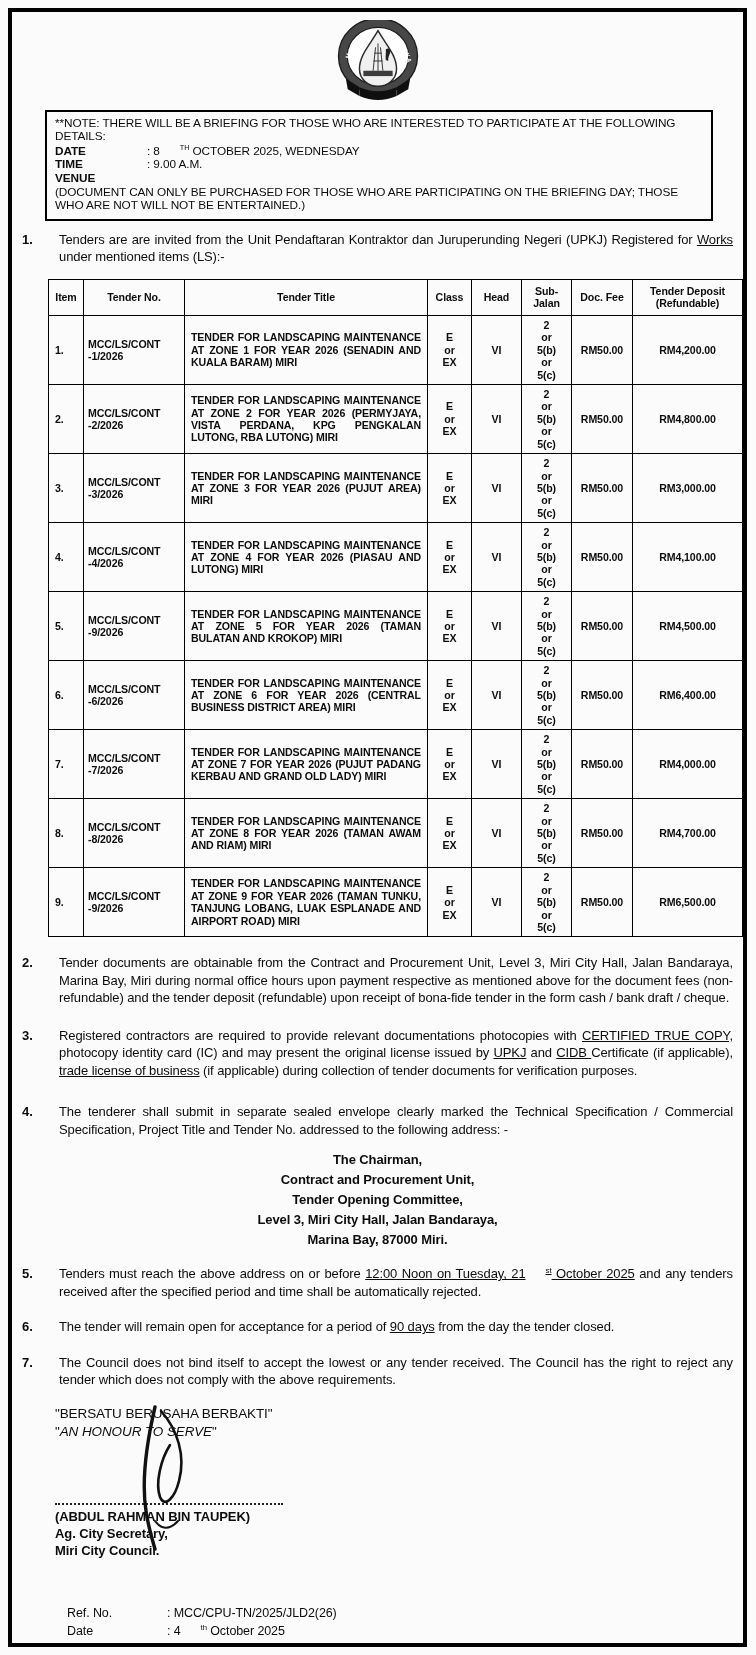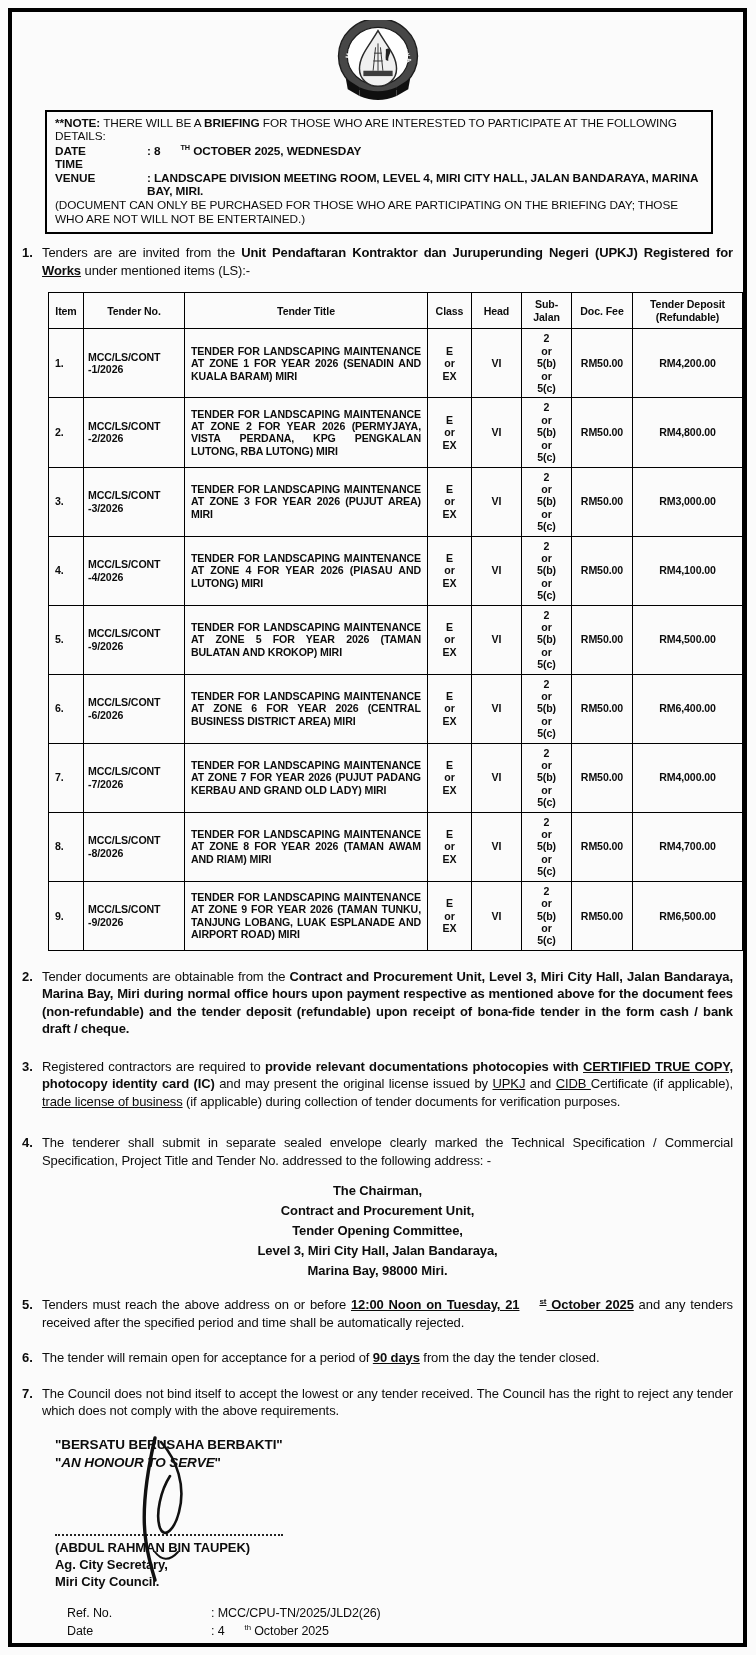--- a/index.html
+++ b/index.html
@@ -1,37 +1,37 @@
 <!DOCTYPE html>
 <html><head>
 <meta charset="utf-8">
 <style>
   html,body{margin:0;padding:0;background:#ececec;}
   .page{position:relative;width:756px;height:1655px;background:#fbfbfb;
         font-family:"Liberation Sans",sans-serif;color:#0c0c0c;overflow:hidden;
         letter-spacing:-0.1px;}
   .frame{position:absolute;left:8px;top:8px;right:9px;bottom:8px;border:4px solid #000;
          box-sizing:border-box;padding:6px 0 0 0;}
-  .b{font-weight:700}.u{text-decoration:underline}.i{font-style:italic}
+  .b{font-weight:400}.u{text-decoration:underline}.i{font-style:italic}
   sup{font-size:0.62em;vertical-align:super;line-height:0;padding-left:20px;}
 
   .logo-wrap{text-align:center;margin:2px 0 0 0;}
   .title-block{text-align:center;font-weight:700;font-size:16px;line-height:19px;margin-top:2px;}
 
   .note-box{margin:6px 30px 0 33px;border:2px solid #000;padding:5px 8px 6px 8px;
             font-size:11.8px;line-height:13.4px;}
   .note-intro{margin-bottom:1px;}
   .note-row{display:flex;font-weight:700;}
   .note-label{width:92px;flex:none;}
   .note-value{flex:1;}
   .note-footer{margin-top:1px;}
 
   .item{display:flex;margin:10px 10px 0 10px;font-size:13px;line-height:17.5px;}
   .num{width:20px;flex:none;font-weight:700;}
-  .item-body{flex:1;text-align:justify;}
+  .item-body{flex:1;text-align:justify;margin-left:17px;}
 
   table{border-collapse:collapse;table-layout:fixed;width:694px;margin:13px 0 0 36px;}
   th,td{border:1.6px solid #000;box-sizing:border-box;}
   th{font-size:10.6px;font-weight:700;padding:5px 2px;white-space:pre-line;line-height:12.6px;text-align:center;}
   td{font-size:10.6px;font-weight:700;line-height:12.4px;vertical-align:middle;
      white-space:pre-line;text-align:center;padding:3px 2px;}
   td.k-item{text-align:left;padding-left:6px;white-space:normal;}
   td.k-tender_no{text-align:left;padding-left:4px;white-space:normal;}
   td.k-title{text-align:justify;white-space:normal;padding:3px 6px;}
   .col-0{width:35px}.col-1{width:101px}.col-2{width:243px}.col-3{width:44px}
@@ -40,21 +40,21 @@
   .address{ text-align:center;font-weight:700;font-size:13px;line-height:20px;margin-top:12px;}
 
   .slogans{margin:16px 0 0 43px;font-size:13.5px;line-height:18px;font-weight:700;}
 
   .sign-section{position:relative;margin:0 0 0 43px;font-size:13px;}
   .sig-svg{position:absolute;left:50px;top:-38px;}
   .dotted{width:228px;height:62px;border-bottom:2px dotted #222;}
   .sig-names{margin-top:3px;font-weight:700;line-height:17px;}
 
   .doc-footer{position:absolute;left:55px;top:1592px;font-size:12.5px;line-height:18px;}
-  .f-row{display:flex;gap:44px;}
+  .f-row{display:flex;}
   .f-label{width:100px;flex:none;}
 </style>
 </head>
 <body>
 
 <div class="page">
   <div class="frame">
 
     <div class="logo-wrap">
       <svg width="118" height="80" viewBox="0 0 120 82">
@@ -77,24 +77,24 @@
 
 
     <div class="note-box">
       <div class="note-intro"><span class="b">**NOTE:</span><span> THERE WILL BE A </span><span class="b">BRIEFING</span><span> FOR THOSE WHO ARE INTERESTED TO PARTICIPATE AT THE FOLLOWING DETAILS:</span></div>
       <div class="note-row">
         <span class="note-label">DATE</span>
         <span class="note-value"><span class="b">: 8</span><sup class="b">TH</sup><span class="b"> OCTOBER 2025, WEDNESDAY</span></span>
       </div>
       <div class="note-row">
         <span class="note-label">TIME</span>
+        <span class="note-value"><span class="b">: 9.00 A.M.</span></span>
       </div>
       <div class="note-row">
         <span class="note-label">VENUE</span>
-        <span class="note-value"><span class="b">: LANDSCAPE DIVISION MEETING ROOM, LEVEL 4, MIRI CITY HALL, JALAN BANDARAYA, MARINA BAY, MIRI.</span></span>
       </div>
       <div class="note-footer">(DOCUMENT CAN ONLY BE PURCHASED FOR THOSE WHO ARE PARTICIPATING ON THE BRIEFING DAY; THOSE WHO ARE NOT WILL NOT BE ENTERTAINED.)</div>
     </div>
 
     <div class="item">
       <span class="num">1.</span>
       <div class="item-body"><span>Tenders are are invited from the </span><span class="b">Unit Pendaftaran Kontraktor dan Juruperunding Negeri (UPKJ) Registered for </span><span class="b u">Works</span><span> under mentioned items (LS):-</span></div>
     </div>
 
     <table>
@@ -292,21 +292,21 @@
     <div class="item" style="margin-top:24px">
       <span class="num">4.</span>
       <div class="item-body"><span>The tenderer shall submit in separate sealed envelope clearly marked the Technical Specification / Commercial Specification, Project Title and Tender No. addressed to the following address: -</span></div>
     </div>
 
     <div class="address">
         <div>The Chairman,</div>
         <div>Contract and Procurement Unit,</div>
         <div>Tender Opening Committee,</div>
         <div>Level 3, Miri City Hall, Jalan Bandaraya,</div>
-        <div>Marina Bay, 98000 Miri.</div>
+        <div>Marina Bay, 87000 Miri.</div>
       </div>
 
     <div class="item" style="margin-top:15px">
       <span class="num">5.</span>
       <div class="item-body"><span>Tenders must reach the above address on or before </span><span class="b u">12:00 Noon on Tuesday, 21</span><sup class="b u">st</sup><span class="b u"> October 2025</span><span> and any tenders received after the specified period and time shall be automatically rejected.</span></div>
     </div>
 
     <div class="item" style="margin-top:18px">
       <span class="num">6.</span>
       <div class="item-body"><span>The tender will remain open for acceptance for a period of </span><span class="b u">90 days</span><span> from the day the tender closed.</span></div>

